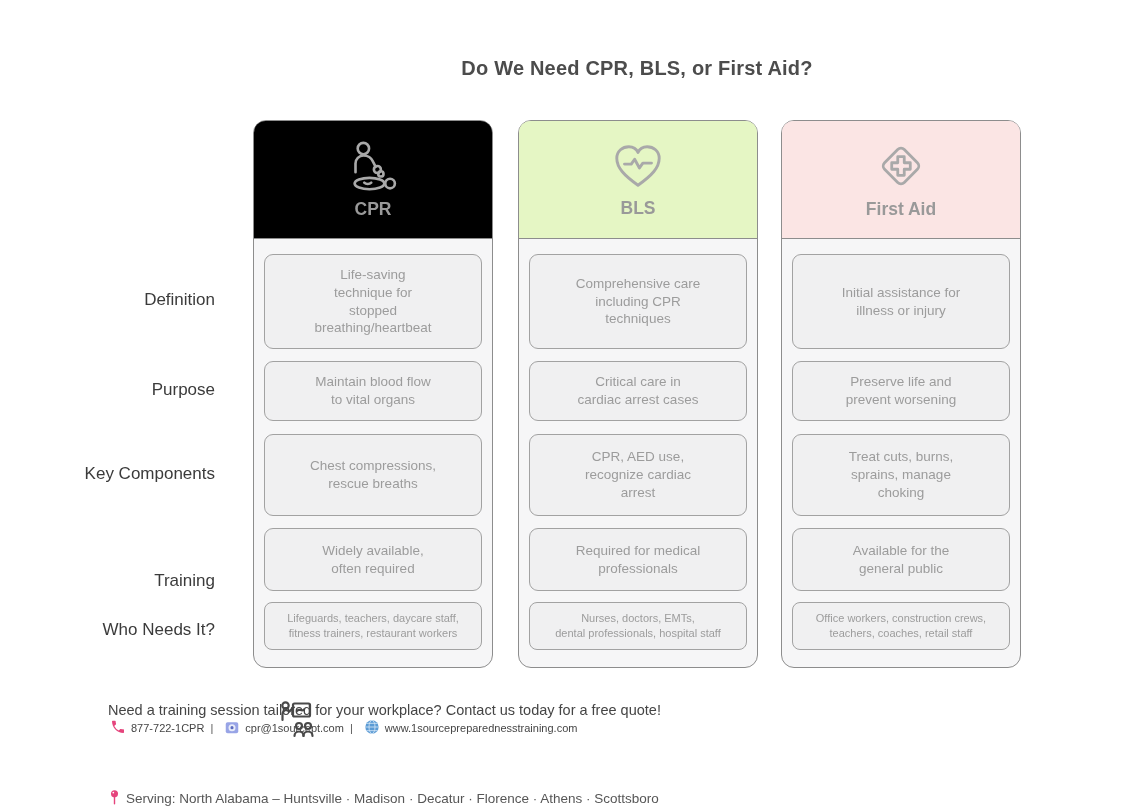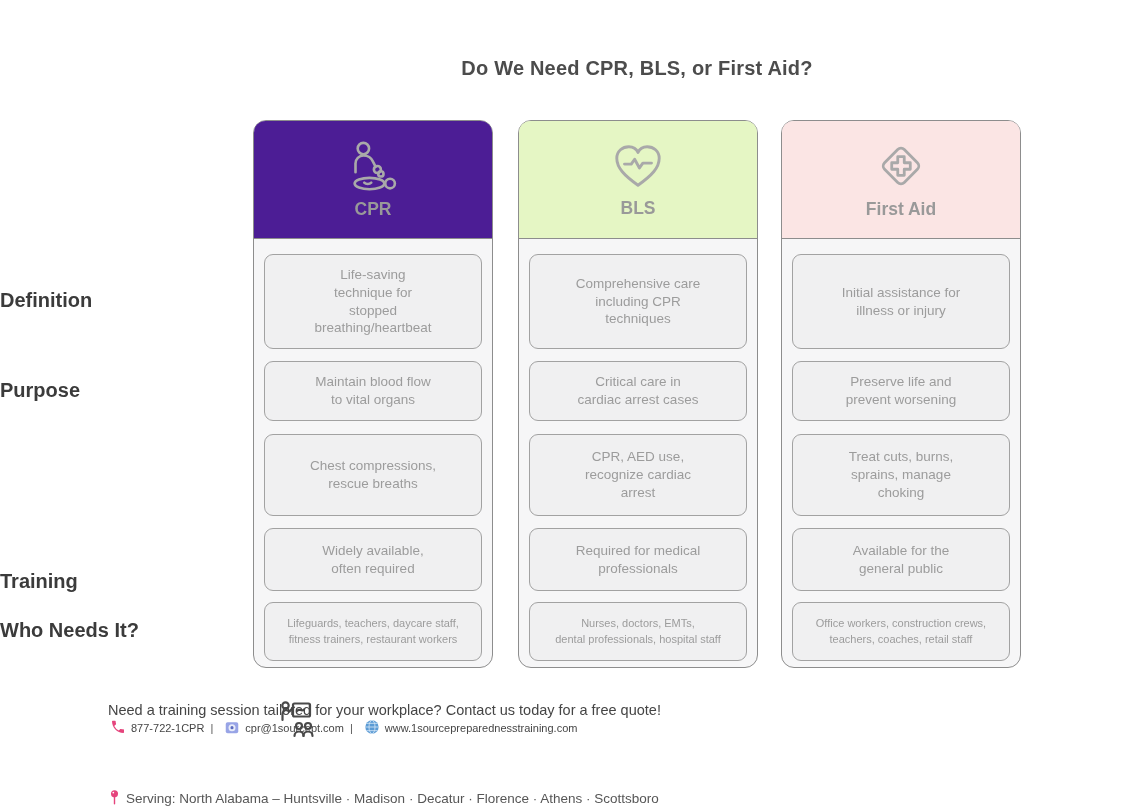--- a/index.html
+++ b/index.html
@@ -2,68 +2,69 @@
 <html><head>
 <meta charset="utf-8">
 <style>
   html,body{margin:0;padding:0;background:#fff;}
   .page{position:relative;width:1134px;height:810px;background:#fff;overflow:hidden;
         font-family:"Liberation Sans", sans-serif;}
   .title{position:absolute;top:57px;left:140px;width:994px;margin:0;text-align:center;
          font-size:20px;font-weight:bold;color:#4c4c4c;letter-spacing:.2px;}
 
   
-  .row-label{position:absolute;left:0;width:215px;text-align:left;height:26px;line-height:26px;
-             font-size:20px;font-weight:bold;color:#3b3b3b;}
+  .row-label{position:absolute;left:0;width:215px;text-align:right;height:26px;line-height:26px;
+             font-size:17px;font-weight:normal;color:#3b3b3b;}
   .rl0{top:287px}.rl1{top:377px}.rl2{top:461px}.rl3{top:568px}.rl4{top:617px}
 
   
   .col{position:absolute;top:120px;width:240px;height:548px;background:#f6f6f7;
        border:1.5px solid #8d8d8d;border-radius:13px;box-sizing:border-box;}
   .col-cpr{left:253px}.col-bls{left:518px}.col-fa{left:781px}
   .col-header{position:absolute;top:0;left:0;right:0;height:117px;
               border-bottom:1.5px solid #8d8d8d;border-radius:11.5px 11.5px 0 0;
               display:flex;flex-direction:column;align-items:center;justify-content:center;gap:7px;}
   .col-title{font-size:17.5px;font-weight:bold;color:#999;}
   .hicon{display:block;}
 
   .cell{position:absolute;left:10px;right:10px;background:#f0f0f1;border:1.5px solid #a2a2a2;
         border-radius:9px;box-sizing:border-box;display:flex;align-items:center;justify-content:center;
         text-align:center;color:#9c9c9c;font-size:13.5px;line-height:1.33;white-space:pre-line;
         padding:4px 8px;}
   .r0{top:133px;height:95px}
   .r1{top:240px;height:60px}
   .r2{top:313px;height:82px}
   .r3{top:407px;height:63px}
-  .r4{top:481px;height:59px;font-size:11px;line-height:1.4;}
+  .r4{top:481px;height:48px;font-size:11px;line-height:1.4;border-radius:8px;}
 
   
   .footer-line{position:absolute;left:96px;width:1038px;text-align:left;margin:12px;}
   .cta{top:690px;font-size:14.5px;color:#454545;}
   .contacts{top:707px;font-size:11px;color:#454545;}
   .contacts .inline-icon{vertical-align:-3px;margin:0 5px 0 2px;}
   .contacts .sep{margin:0 6px;color:#555;}
   .serving{top:777px;font-size:13.5px;color:#565656;}
   .serving .inline-icon{vertical-align:-3px;margin-right:5px;}
   .trainer{position:absolute;left:279px;top:699px;}
 </style>
 </head>
 <body>
 
 <div class="page">
 
   <h1 class="title">Do We Need CPR, BLS, or First Aid?</h1>
 
   <div class="row-label rl0">Definition</div>
   <div class="row-label rl1">Purpose</div>
+  <div class="row-label rl2">Key Components</div>
   <div class="row-label rl3">Training</div>
   <div class="row-label rl4">Who Needs It?</div>
 
   <div class="col col-cpr">
-    <div class="col-header" style="background: #4c1d95; text-align: right;">
+    <div class="col-header" style="background: #000000; text-align: right;">
       <svg class="hicon" width="56" height="52" viewBox="0 0 64 58" fill="none" stroke="#a9a9a9" stroke-width="3" stroke-linecap="round" stroke-linejoin="round">
         <circle cx="21" cy="9" r="6.5"></circle>
         <path d="M12 36 V26 a9 9 0 0 1 9 -9 c6 0 9 2.5 11 7 l3 6"></path>
         <circle cx="37" cy="33" r="4"></circle>
         <circle cx="41" cy="38" r="3"></circle>
         <ellipse cx="28" cy="49" rx="17" ry="6.5"></ellipse>
         <circle cx="51.5" cy="49" r="5.5"></circle>
         <path d="M22 48 a5 4 0 0 0 8 0"></path>
       </svg>
       <div class="col-title">CPR</div>

